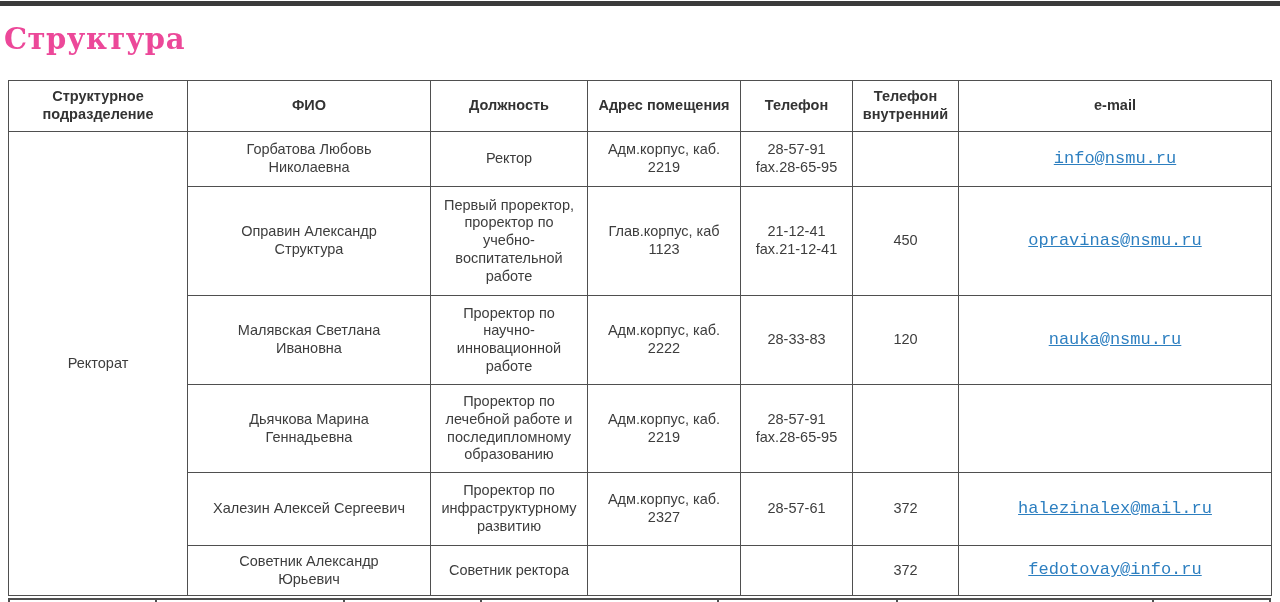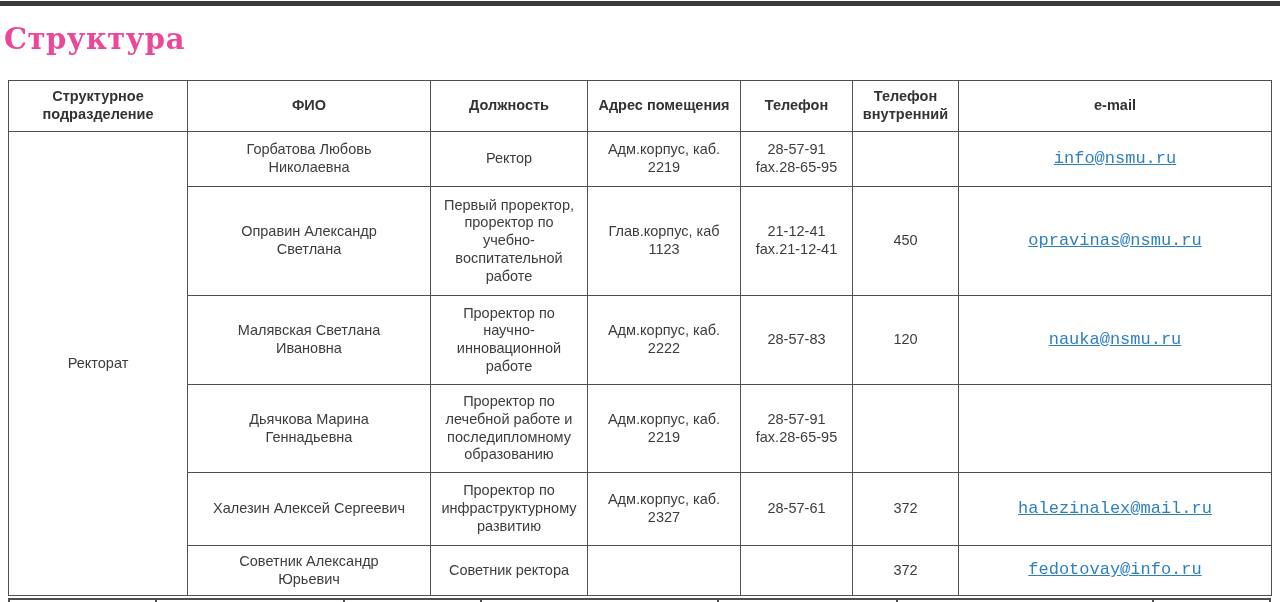--- a/index.html
+++ b/index.html
@@ -104,21 +104,21 @@
     <td class="pre">Адм.корпус, каб.
 2219</td>
     <td class="pre">28-57-91
 fax.28-65-95</td>
     <td></td>
     <td><a class="mail">info@nsmu.ru</a></td>
   </tr>
 
   <tr class="r1">
     <td class="pre"><span class="b">Оправин</span><span> Александр
-Светлана</span></td>
+Структура</span></td>
     <td class="pre">Первый проректор,
 проректор по
 учебно-
 воспитательной
 работе</td>
     <td class="pre">Глав.корпус, каб
 1123</td>
     <td class="pre">21-12-41
 fax.21-12-41</td>
     <td>450</td>
@@ -127,21 +127,21 @@
 
   <tr class="r2">
     <td class="pre"><span class="b">Малявская</span><span> Светлана
 Ивановна</span></td>
     <td class="pre">Проректор по
 научно-
 инновационной
 работе</td>
     <td class="pre">Адм.корпус, каб.
 2222</td>
-    <td class="pre">28-57-83</td>
+    <td class="pre">28-33-83</td>
     <td>120</td>
     <td><a class="mail">nauka@nsmu.ru</a></td>
   </tr>
 
   <tr class="r3">
     <td class="pre"><span class="b">Дьячкова</span><span> Марина
 Геннадьевна</span></td>
     <td class="pre">Проректор по
 лечебной работе и
 последипломному

